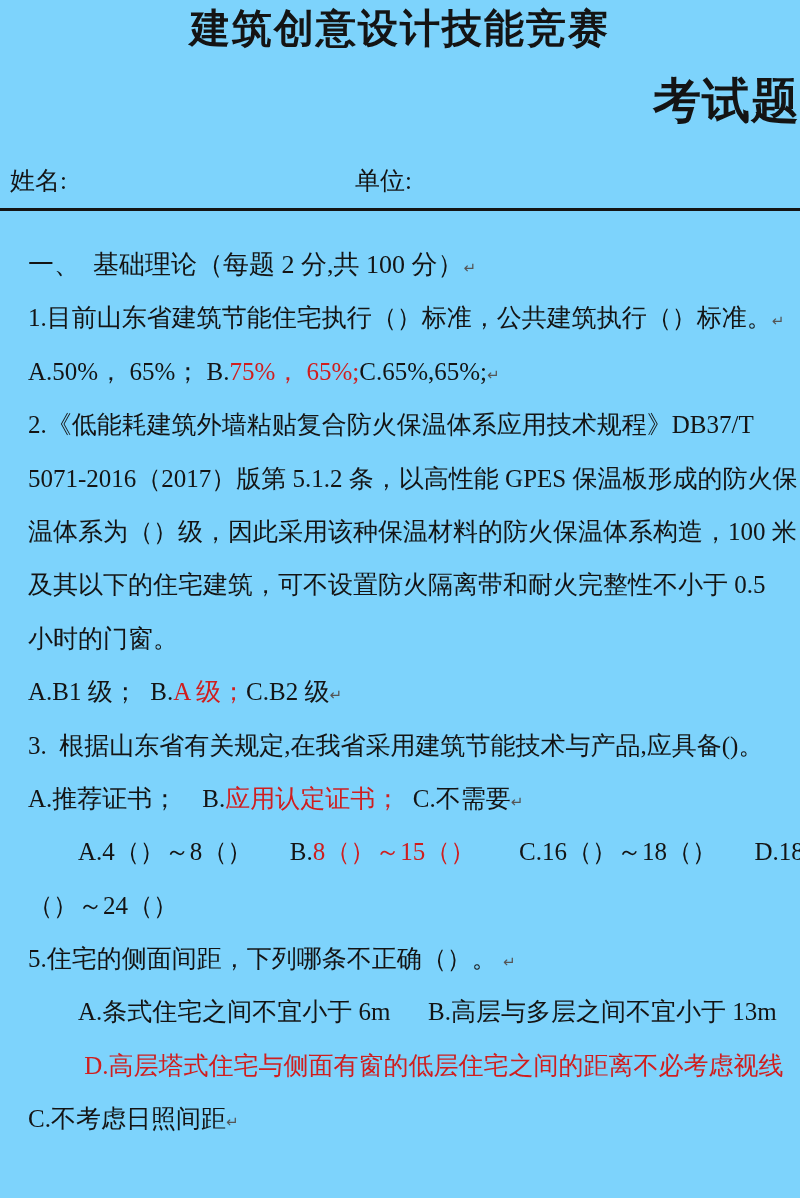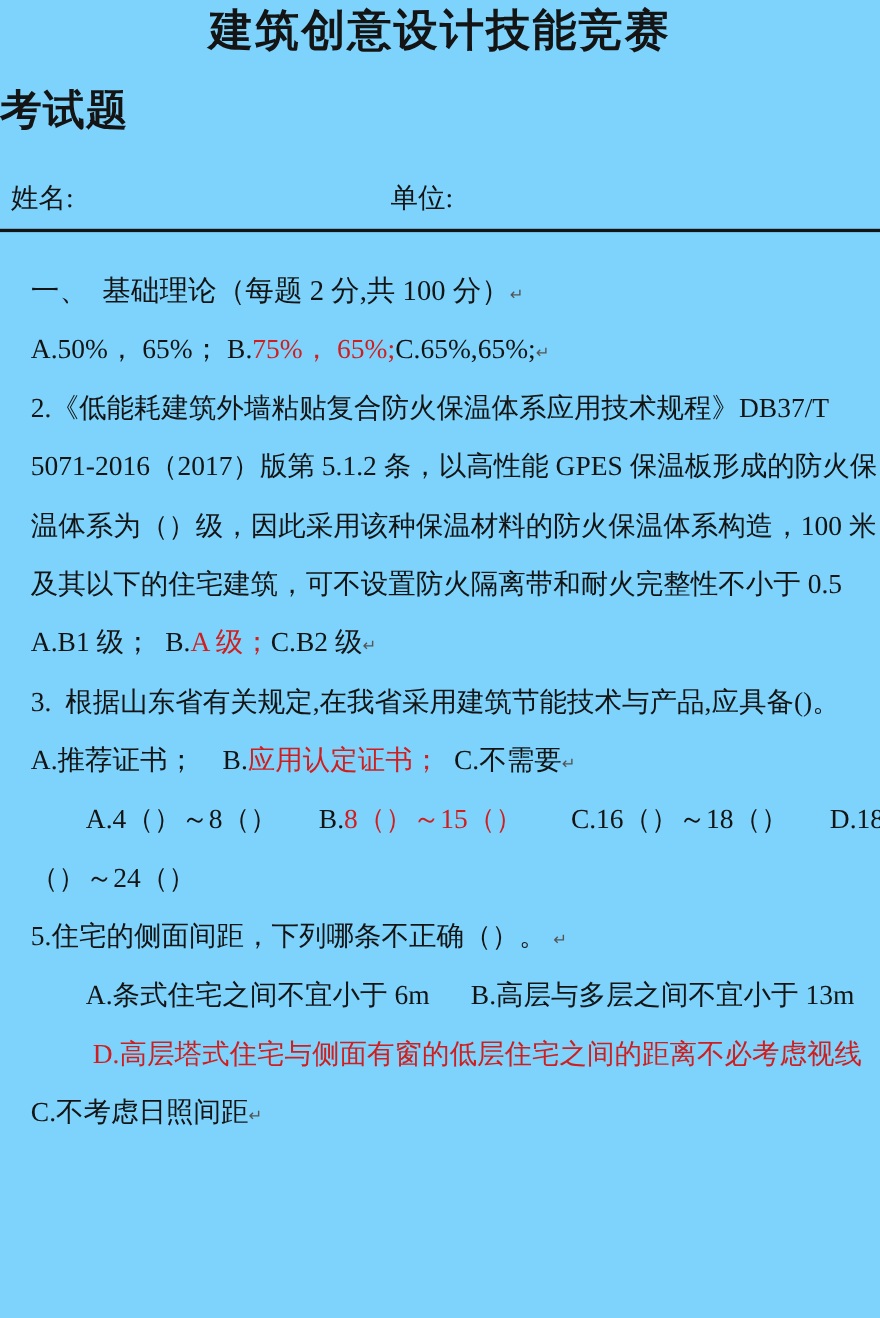--- a/index.html
+++ b/index.html
@@ -27,24 +27,24 @@
     font-size: 40px;
     line-height: 48px;
     letter-spacing: 2px;
     margin: 0;
   }
   .doc-subtitle {
     position: absolute;
     top: 78px;
     left: 0;
     width: 100%;
-    text-align: left;
+    text-align: right;
     font-family: "Liberation Sans", "DejaVu Sans", sans-serif;
     font-weight: 700;
-    font-size: 38px;
+    font-size: 48px;
     line-height: 46px;
     letter-spacing: 1px;
     margin: 0;
   }
   .name-row {
     position: absolute;
     top: 164px;
     left: 0;
     width: 100%;
     height: 34px;
@@ -95,25 +95,27 @@
 <div id="page" style="--ink: #141414; --red: #d01e1e; --mark: #555555;">
   <h1 class="doc-title">建筑创意设计技能竞赛</h1>
   <h2 class="doc-subtitle">考试题</h2>
   <div class="name-row">
     <span class="name-label">姓名:</span>
     <span class="unit-label">单位:</span>
   </div>
   <div class="divider"></div>
   <div class="doc-body">
       <div class="doc-line"><span>一、  基础理论（每题 2 分,共 100 分）</span><span class="mark">↵</span></div>
+      <div class="doc-line"><span>1.目前山东省建筑节能住宅执行（）标准，公共建筑执行（）标准。</span><span class="mark">↵</span></div>
       <div class="doc-line"><span>A.50%， 65%； B.</span><span class="red">75%， 65%;</span><span>C.65%,65%;</span><span class="mark">↵</span></div>
       <div class="doc-line"><span>2.《低能耗建筑外墙粘贴复合防火保温体系应用技术规程》DB37/T</span></div>
       <div class="doc-line"><span>5071-2016（2017）版第 5.1.2 条，以高性能 GPES 保温板形成的防火保</span></div>
       <div class="doc-line"><span>温体系为（）级，因此采用该种保温材料的防火保温体系构造，100 米</span></div>
       <div class="doc-line"><span>及其以下的住宅建筑，可不设置防火隔离带和耐火完整性不小于 0.5</span></div>
+      <div class="doc-line"><span>小时的门窗。</span></div>
       <div class="doc-line"><span>A.B1 级；  B.</span><span class="red">A 级；</span><span>C.B2 级</span><span class="mark">↵</span></div>
       <div class="doc-line"><span>3.  根据山东省有关规定,在我省采用建筑节能技术与产品,应具备()。</span></div>
       <div class="doc-line"><span>A.推荐证书；    B.</span><span class="red bold">应用认定证书；</span><span>  C.不需要</span><span class="mark">↵</span></div>
       <div class="doc-line"><span>　　A.4（）～8（）　  B.</span><span class="red">8（）～15（）</span><span>　   C.16（）～18（）　  D.18</span></div>
       <div class="doc-line"><span>（）～24（）</span></div>
       <div class="doc-line"><span>5.住宅的侧面间距，下列哪条不正确（）。 </span><span class="mark">↵</span></div>
       <div class="doc-line"><span>　　A.条式住宅之间不宜小于 6m　  B.高层与多层之间不宜小于 13m</span></div>
       <div class="doc-line"><span class="red">　　 D.高层塔式住宅与侧面有窗的低层住宅之间的距离不必考虑视线</span></div>
       <div class="doc-line"><span>C.不考虑日照间距</span><span class="mark">↵</span></div>
     </div>

